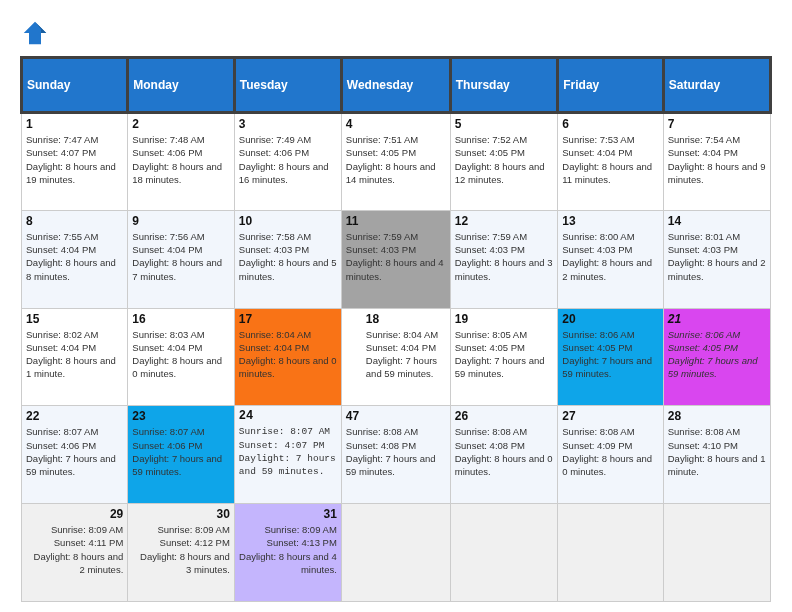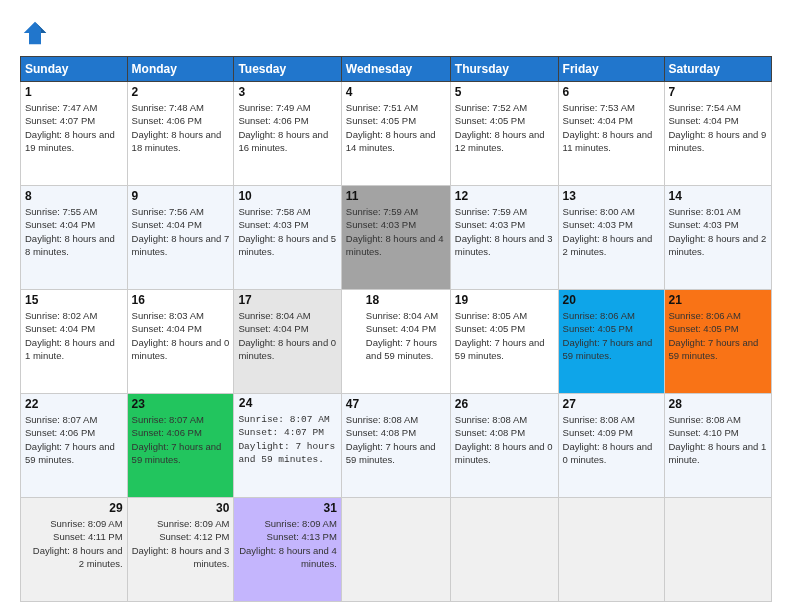--- a/index.html
+++ b/index.html
@@ -57,25 +57,25 @@
     }
     .calendar {
       flex: 1;
       border-collapse: collapse;
       width: 100%;
       font-size: 10px;
     }
     .calendar th {
       background: #2176cc;
       color: #fff;
-      padding: 5px 4px;
+      padding: 19px 4px;
       text-align: left;
       font-size: 12px;
       font-weight: bold;
-      border: 1px solid #404040;
+      border: 3px solid #404040;
     }
     .calendar td {
       border: 1px solid #ccc;
       vertical-align: top;
       padding: 3px 4px;
       width: 113px;
       height: 80px;
       background: #fff;
     }
     .calendar tr:nth-child(even) td {
@@ -194,47 +194,47 @@
         </tr>
         <tr>
           <td style="background: rgb(255, 255, 255);">
             <span class="day-num">15</span>
             <div class="day-detail">Sunrise: 8:02 AM<br>Sunset: 4:04 PM<br>Daylight: 8 hours and 1 minute.</div>
           </td>
           <td style="background: rgb(255, 255, 255);">
             <span class="day-num">16</span>
             <div class="day-detail">Sunrise: 8:03 AM<br>Sunset: 4:04 PM<br>Daylight: 8 hours and 0 minutes.</div>
           </td>
-          <td style="background: #e5e5e5;">
+          <td style="background: #f97316;">
             <span class="day-num">17</span>
             <div class="day-detail">Sunrise: 8:04 AM<br>Sunset: 4:04 PM<br>Daylight: 8 hours and 0 minutes.</div>
           </td>
           <td style="background: rgb(255, 255, 255); padding-left: 24px;">
             <span class="day-num">18</span>
             <div class="day-detail">Sunrise: 8:04 AM<br>Sunset: 4:04 PM<br>Daylight: 7 hours and 59 minutes.</div>
           </td>
           <td style="background: rgb(255, 255, 255);">
             <span class="day-num">19</span>
             <div class="day-detail">Sunrise: 8:05 AM<br>Sunset: 4:05 PM<br>Daylight: 7 hours and 59 minutes.</div>
           </td>
           <td style="background: #0ea5e9;">
             <span class="day-num">20</span>
             <div class="day-detail">Sunrise: 8:06 AM<br>Sunset: 4:05 PM<br>Daylight: 7 hours and 59 minutes.</div>
           </td>
-          <td style="background: #f97316;">
+          <td style="background: #d946ef; font-style: italic;">
             <span class="day-num">21</span>
             <div class="day-detail">Sunrise: 8:06 AM<br>Sunset: 4:05 PM<br>Daylight: 7 hours and 59 minutes.</div>
           </td>
         </tr>
         <tr>
           <td style="background: rgb(242, 246, 252);">
             <span class="day-num">22</span>
             <div class="day-detail">Sunrise: 8:07 AM<br>Sunset: 4:06 PM<br>Daylight: 7 hours and 59 minutes.</div>
           </td>
-          <td style="background: #22c55e;">
+          <td style="background: #0ea5e9;">
             <span class="day-num">23</span>
             <div class="day-detail">Sunrise: 8:07 AM<br>Sunset: 4:06 PM<br>Daylight: 7 hours and 59 minutes.</div>
           </td>
           <td style="background: rgb(242, 246, 252); font-family: Liberation Mono, monospace;">
             <span class="day-num">24</span>
             <div class="day-detail">Sunrise: 8:07 AM<br>Sunset: 4:07 PM<br>Daylight: 7 hours and 59 minutes.</div>
           </td>
           <td style="background: rgb(242, 246, 252);">
             <span class="day-num">47</span>
             <div class="day-detail">Sunrise: 8:08 AM<br>Sunset: 4:08 PM<br>Daylight: 7 hours and 59 minutes.</div>

